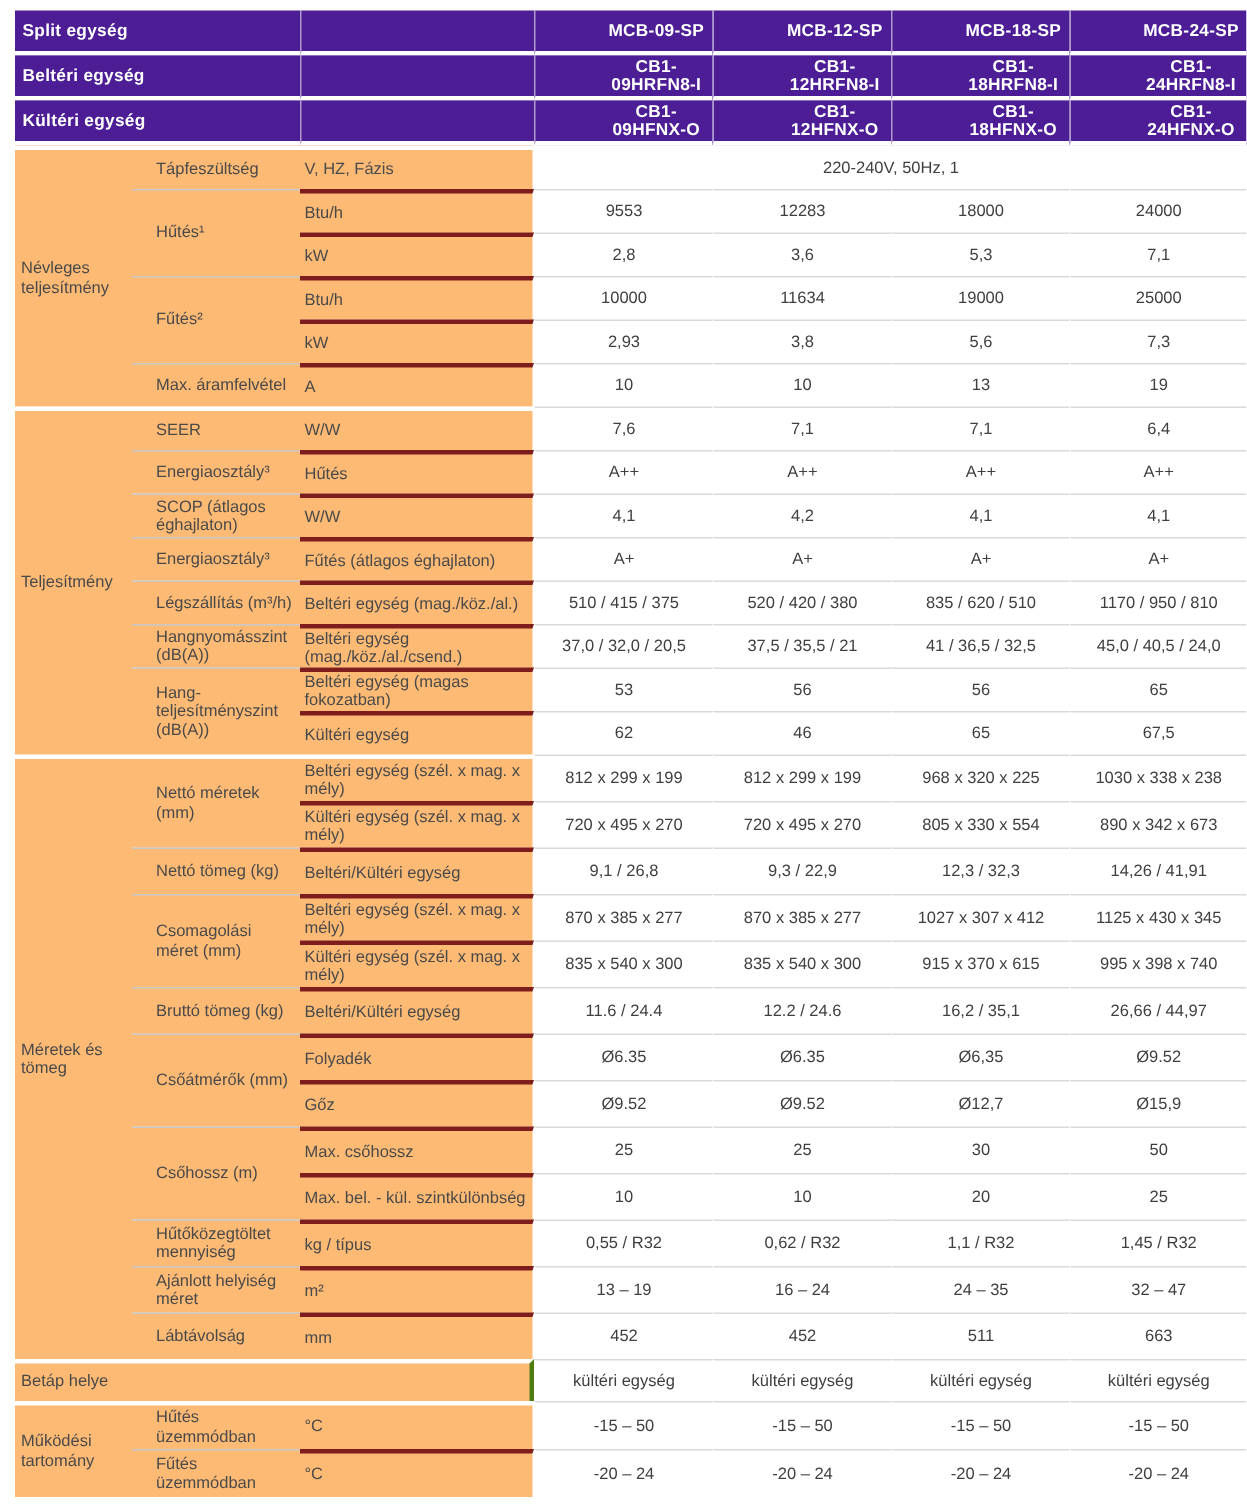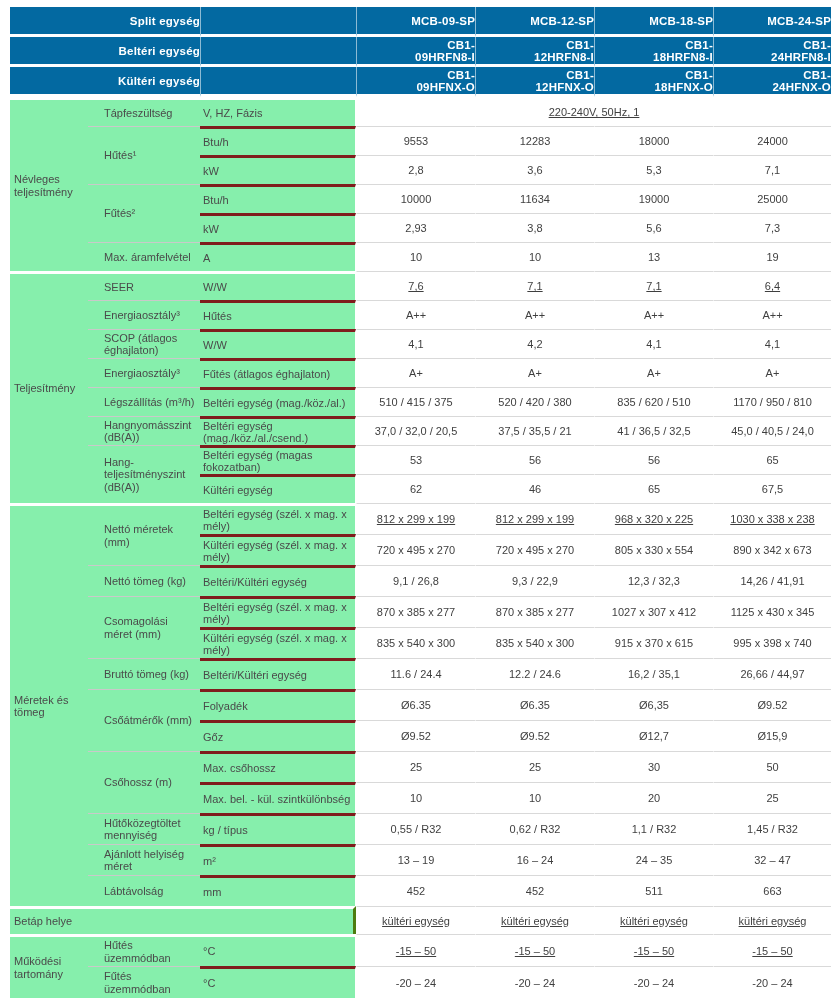--- a/index.html
+++ b/index.html
@@ -13,52 +13,52 @@
   .sheet { padding-top: 7px; }
   table.spec {
     border-collapse: separate; border-spacing: 0;
     table-layout: fixed; width: 821px; margin-left: 10px;
   }
   td { padding: 0; vertical-align: middle; }
 
   
   tr.hrow { height: 30px; }
   tr.hrow td {
-    background: #0369a1; color: #ffffff;
+    background: #4c1d95; color: #ffffff;
     font-weight: bold; font-size: 11.5px; letter-spacing: .2px;
-    border-bottom: 3px solid #ffffff; height: 30px; text-align: right;
+    border-bottom: 3px solid #ffffff; height: 30px;
   }
   td.hlabel { text-align: left; padding-left: 5px; }
   td.hmid   { border-left: 1px solid rgba(255,255,255,.55); }
   td.hval   { text-align: center; border-left: 1px solid rgba(255,255,255,.55); padding-left: 43px; }
 
   
   tr.s0, tr.s1 { height: 29px; }
   tr.s2 { height: 31px; }
   tr.s3 { height: 28px; }
   tr.s4 { height: 32px; }
 
   td.sec, td.sub, td.desc {
-    background: #86efac; color: #4a4a4a;
+    background: #fdba74; color: #4a4a4a;
     font-size: 11px; line-height: 12.5px;
   }
   td.sec  { padding-left: 4px; padding-right: 3px; }
   td.sub  { padding-left: 16px; padding-right: 3px; border-top: 1px solid #c9c9c9; }
   td.desc { padding-left: 3px;  padding-right: 3px; border-top: 3px solid #7f1d1d; border-right: 1px solid #ffffff; }
   td.lab3 { border-right: 3px solid #4d7c0f; }
 
   td.val {
     background: #ffffff; color: #3f3f3f;
     font-size: 11px; text-align: center;
     border-top: 1px solid #d9d9d9; border-left: 1px solid #ffffff;
   }
 
   
   tr.fr td.sec, tr.fr td.sub, tr.fr td.desc { border-top: 3px solid #ffffff; }
-  tr.fr td.val { border-top: 1px solid #d9d9d9; text-decoration: underline; }
+  tr.fr td.val { border-top: 1px solid #d9d9d9; }
   
   tr.fr0 td.val { border-top: 1px solid #ffffff; }
 </style>
 </head>
 <body>
 
 <div class="sheet">
   <table class="spec">
     <colgroup>
       <col style="width:78px">

